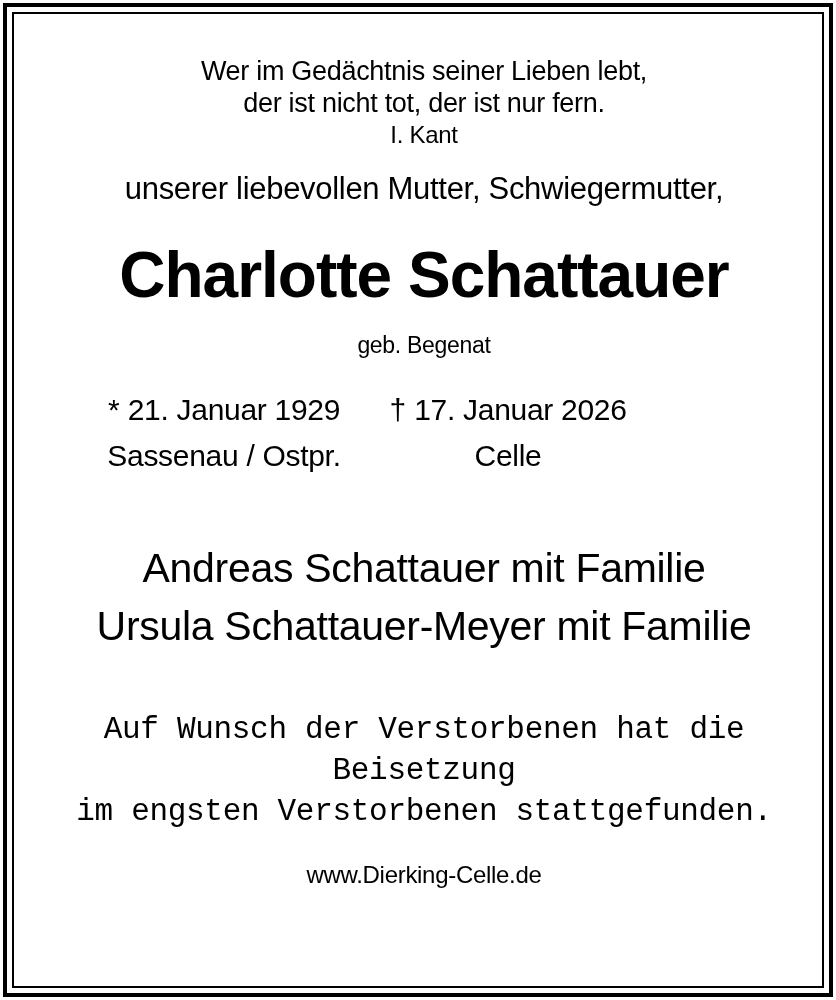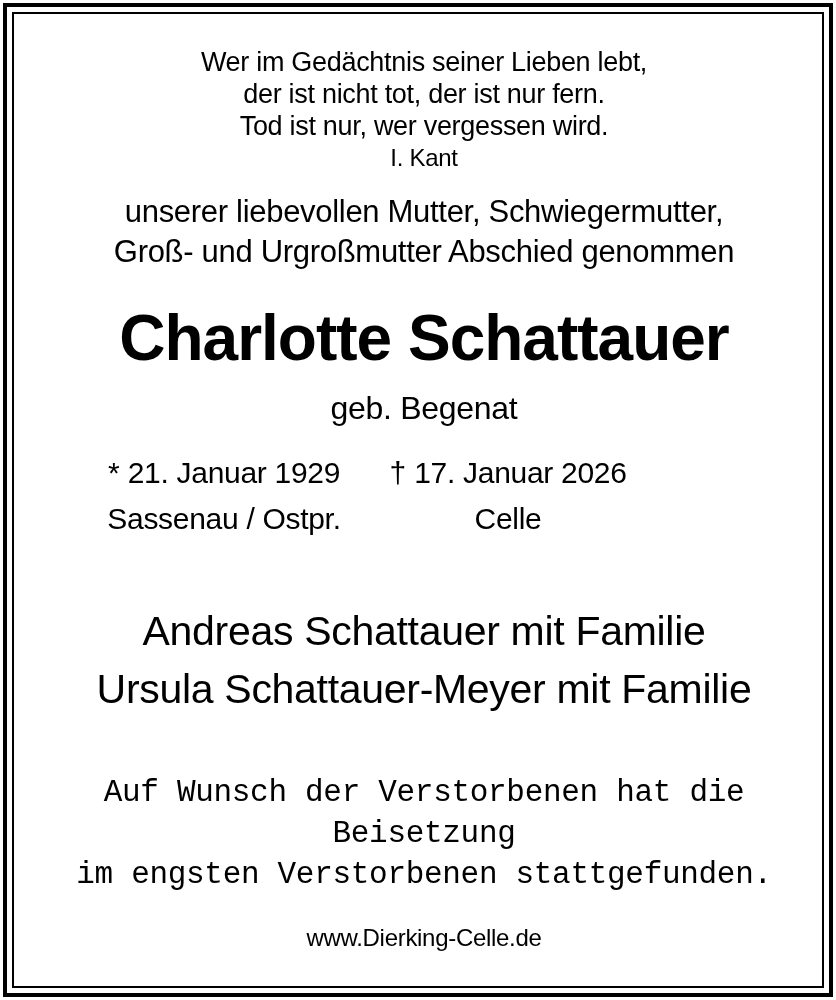--- a/index.html
+++ b/index.html
@@ -22,21 +22,21 @@
     border: 4px solid #000000;
   }
   .frame-inner {
     position: absolute;
     inset: 5px;
     border: 2px solid #000000;
   }
   .content {
     position: absolute;
     inset: 0;
-    padding-top: 32px;
+    padding-top: 41px;
     text-align: center;
     letter-spacing: -0.3px;
     line-height: 1.25;
     margin-left: 12px;
   }
 
   
   .quote-block {
     width: fit-content;
     margin: 0 auto;
@@ -61,21 +61,21 @@
   
   .name {
     margin-top: 32px;
     font-size: 64px;
     line-height: 68px;
     font-weight: bold;
     letter-spacing: -1px;
   }
   .maiden {
     margin-top: 20px;
-    font-size: 32px;
+    font-size: 23px;
     line-height: 32px;
   }
 
   
   .dates {
     margin-top: 26px;
     display: flex;
     justify-content: center;
     gap: 34px;
     padding-right: 116px;
@@ -114,27 +114,25 @@
 <body>
 
 <div class="page">
   <div class="frame-outer">
     <div class="frame-inner">
       <div class="content">
 
         <div class="quote-block">
           <div class="quote-line">Wer im Gedächtnis seiner Lieben lebt,</div>
           <div class="quote-line">der ist nicht tot, der ist nur fern.</div>
-          <div class="quote-line">Tod ist nur, wer vergessen wird.</div>
           <div class="quote-attrib">I. Kant</div>
         </div>
 
         <div class="intro">
           <div class="intro-line">unserer liebevollen Mutter, Schwiegermutter,</div>
-          <div class="intro-line">Groß- und Urgroßmutter Abschied genommen</div>
         </div>
 
         <h1 class="name">Charlotte Schattauer</h1>
 
         <div class="maiden">geb. Begenat</div>
 
         <div class="dates">
           <div class="col">
             <div class="date-line">
               <span class="date-symbol">*</span><span>21. Januar 1929</span>

